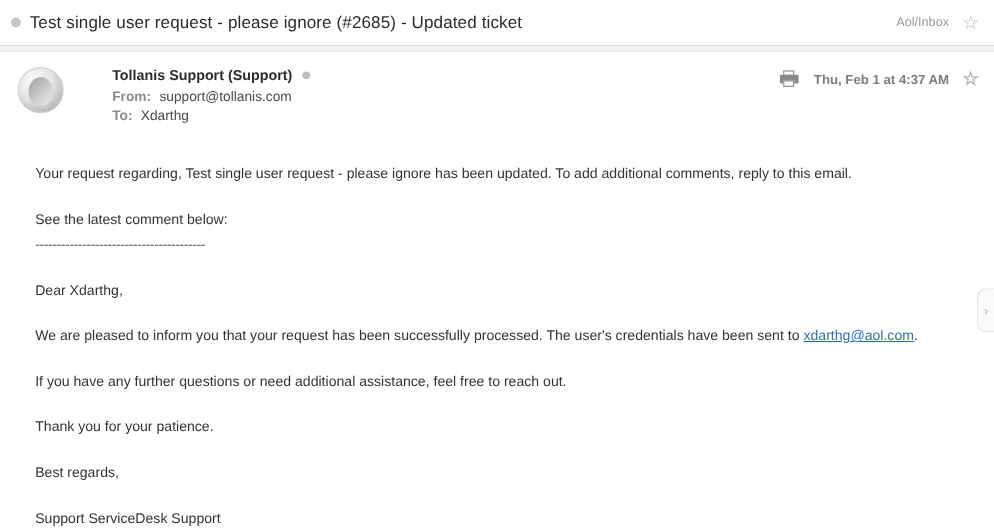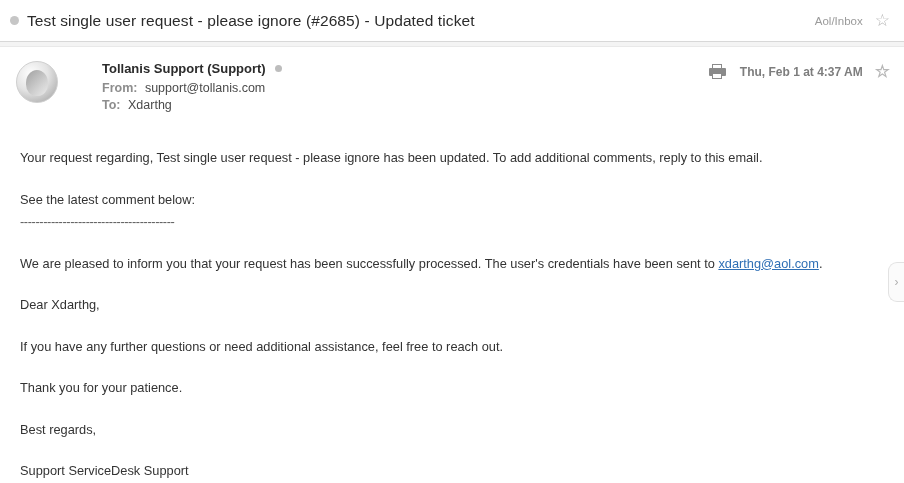--- a/index.html
+++ b/index.html
@@ -163,21 +163,21 @@
   }
   .date {
     font-size: 12px;
     color: #7d7d7d;
     margin-right: 12px;
     white-space: nowrap;
   }
 
   
   .body-wrap {
-    padding: 34px 32px 0 20px;
+    padding: 34px 32px 0 32px;
     font-size: 12.8px;
     line-height: 1.45;
     color: #333333;
   }
   .body-wrap p {
     margin: 0 0 23px 0;
   }
   .body-wrap p.tight {
     margin-bottom: 4px;
   }
@@ -246,25 +246,25 @@
     </div>
     <div class="date">Thu, Feb 1 at 4:37 AM</div>
     <div class="star">☆</div>
   </div>
 </div>
 
 <div class="body-wrap">
   <p>Your request regarding, Test single user request - please ignore has been updated. To add additional comments, reply to this email.</p>
   <p class="tight">See the latest comment below:</p>
   <div class="divider-text">----------------------------------------</div>
+  <p>Dear Xdarthg,</p>
   <p>
     <span>We are pleased to inform you that your request has been successfully processed. The user's credentials have been sent to</span>
     <a class="email-link" href="#">xdarthg@aol.com</a><span>.</span>
   </p>
-  <p>Dear Xdarthg,</p>
   <p>If you have any further questions or need additional assistance, feel free to reach out.</p>
   <p>Thank you for your patience.</p>
   <p>Best regards,</p>
   <p>Support ServiceDesk Support</p>
 </div>
 
 <div class="next-arrow">
   <span>›</span>
 </div>
 

